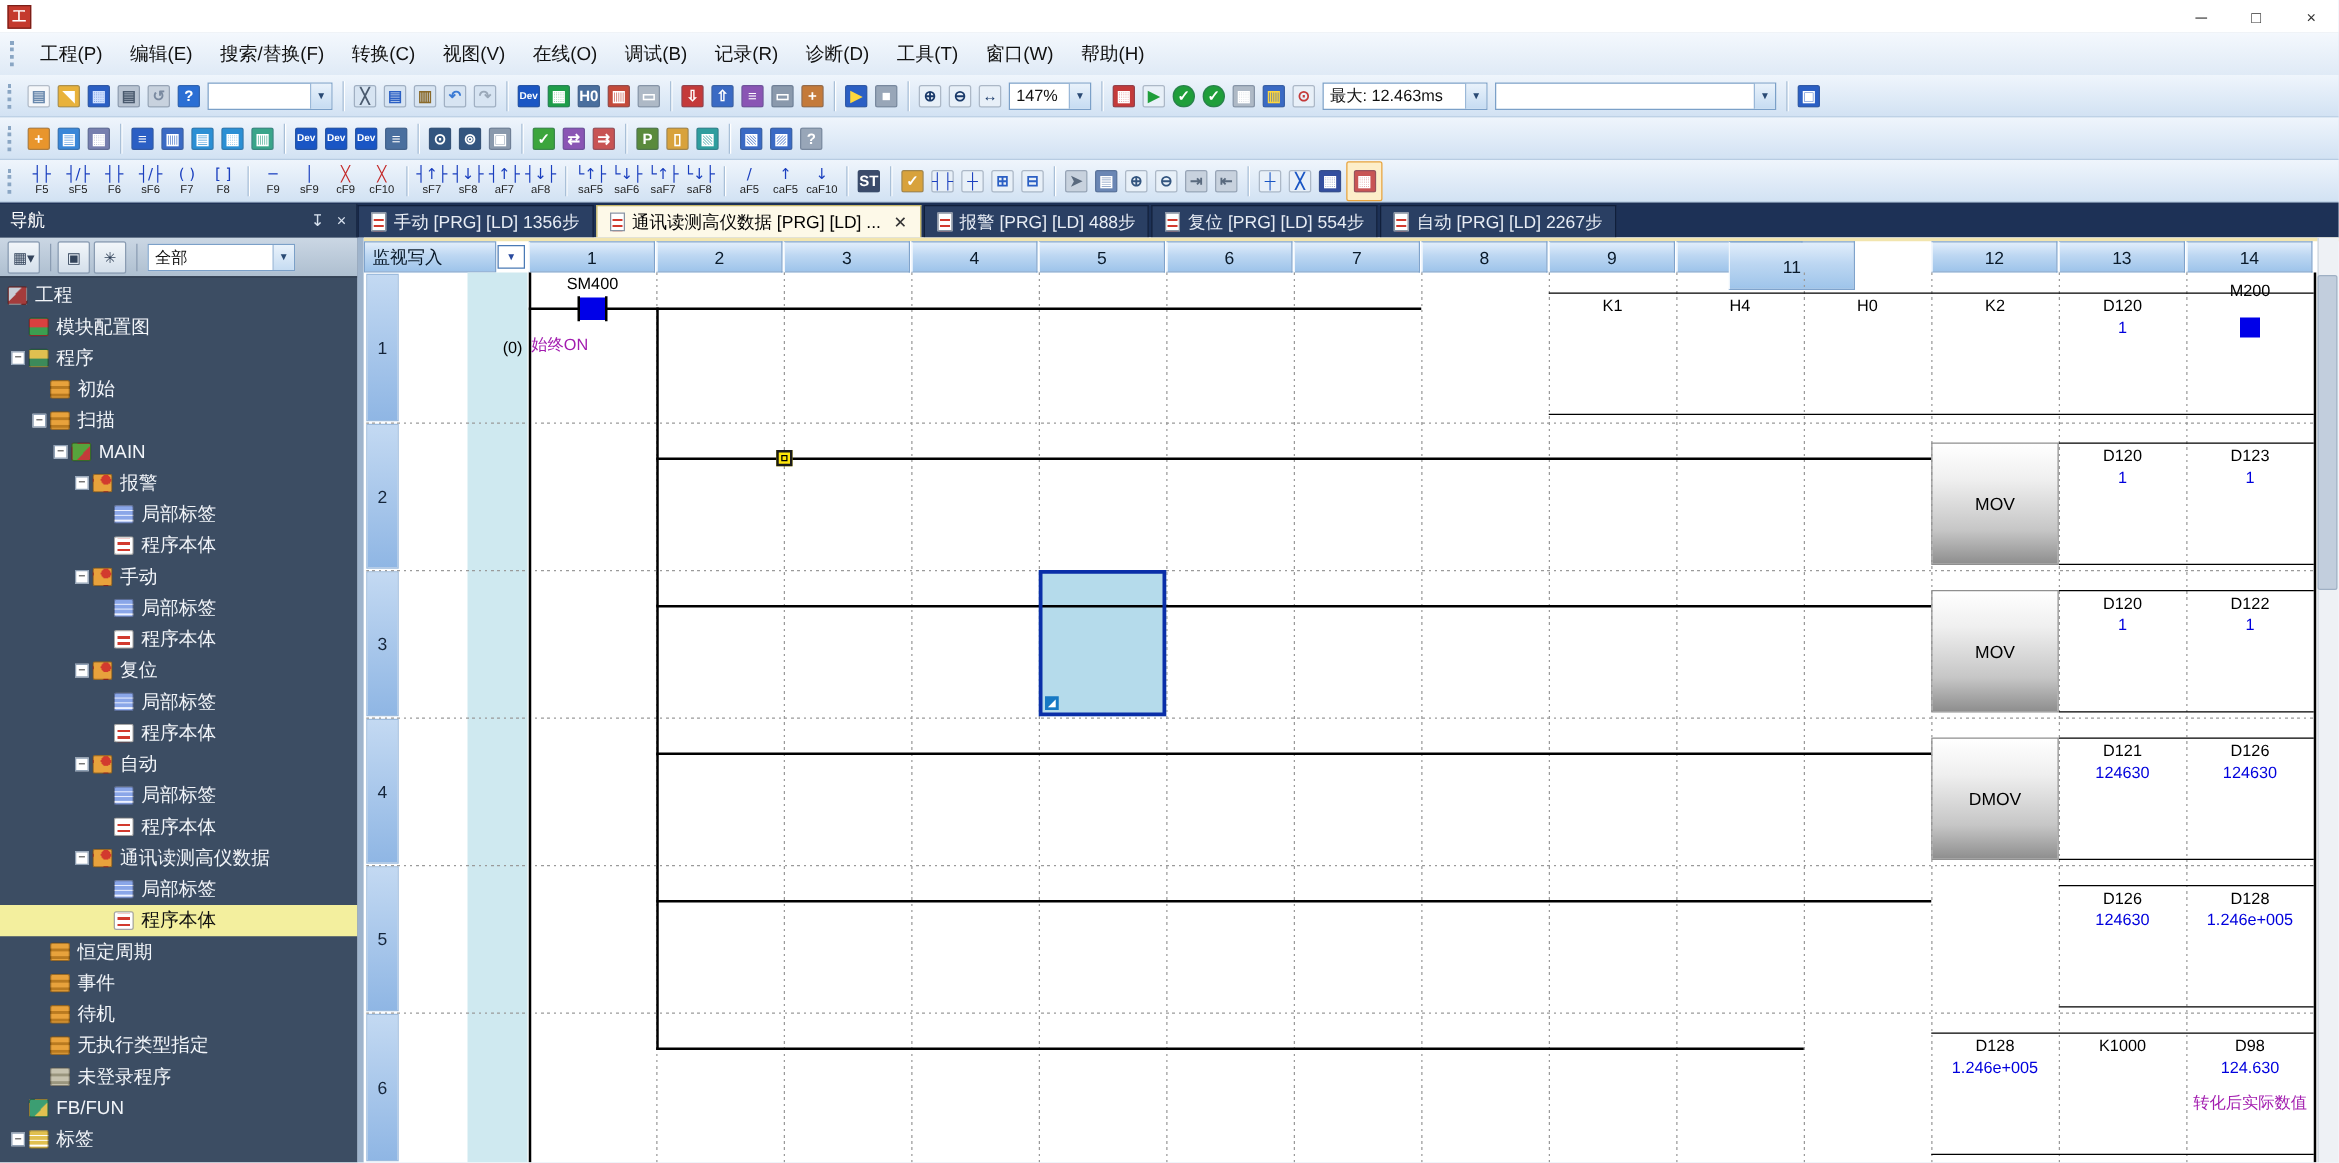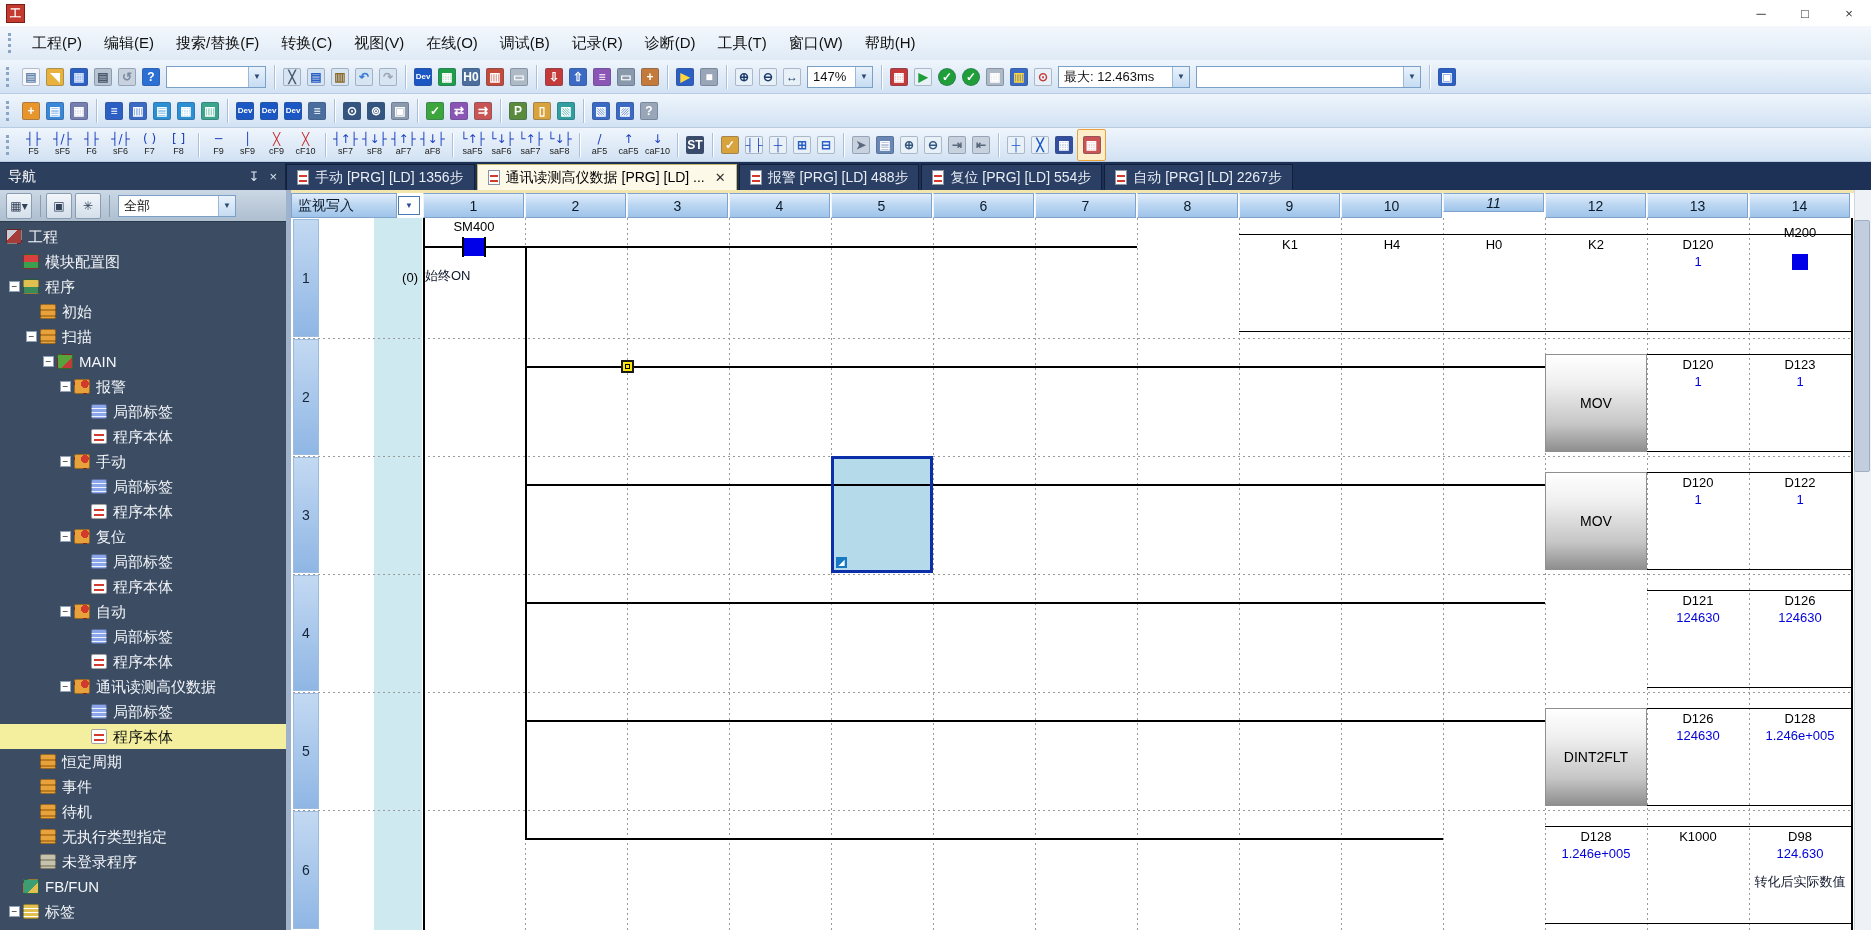--- a/index.html
+++ b/index.html
@@ -89,21 +89,21 @@
   .cyanband{position:absolute;background:#cfe9f0}
   .vsolid{position:absolute;width:2px;background:#000}
   .wire{position:absolute;height:2px;background:#000}
   .boxline{position:absolute;height:1px;background:#000}
   .vdot{position:absolute;width:1px;background:repeating-linear-gradient(180deg,#9a9a9a 0 2px,transparent 2px 5px)}
   .hdot{position:absolute;height:1px;background:repeating-linear-gradient(90deg,#9a9a9a 0 2px,transparent 2px 5px)}
   .ins-block{position:absolute;background:linear-gradient(180deg,#ffffff,#efefef 30%,#c6c6c6 72%,#8e8e8e);
              border:1px solid #8f8f8f;box-sizing:border-box;display:flex;align-items:center;justify-content:center;font-size:14px;color:#000;z-index:4}
   .dev-name{position:absolute;width:102px;text-align:center;font-size:13px;color:#000;z-index:5}
   .dev-val{position:absolute;width:102px;text-align:center;font-size:13px;color:#0000dd;z-index:5}
-  .dev-comment{position:absolute;width:94px;text-align:center;font-size:13px;line-height:15px;color:#0f172a;z-index:5}
+  .dev-comment{position:absolute;width:94px;text-align:center;font-size:13px;line-height:15px;color:#a21caf;z-index:5}
   .step-num{position:absolute;font-size:13px;color:#000;z-index:5;text-align:right}
   .bit-square{position:absolute;width:16px;height:16px;background:#0000e8;z-index:5}
   .contact-leg{position:absolute;width:2px;height:20px;background:#000;z-index:5}
   .contact-fill{position:absolute;width:20px;height:18px;background:#0000e8;z-index:5}
   .cursor-fill{position:absolute;background:#b5dbeb;z-index:1}
   .cursor-border{position:absolute;border:3px solid #0a2fa8;box-sizing:border-box;z-index:6}
   .cursor-corner{position:absolute;left:2px;bottom:2px;width:11px;height:11px;background:#1779c4;color:#fff;
                  font-size:8px;display:flex;align-items:center;justify-content:center}
   .ymarker{position:absolute;width:13px;height:13px;background:#ffe60a;border:2px solid #1a1a1a;box-sizing:border-box;
            display:flex;align-items:center;justify-content:center;z-index:7}
@@ -677,21 +677,21 @@
 <div class="colhead" style="left: 132px; top: 3px; width: 101px; height: 25px;">1</div>
     <div class="colhead" style="left: 234px; top: 3px; width: 101px; height: 25px;">2</div>
     <div class="colhead" style="left: 336px; top: 3px; width: 101px; height: 25px;">3</div>
     <div class="colhead" style="left: 438px; top: 3px; width: 101px; height: 25px;">4</div>
     <div class="colhead" style="left: 540px; top: 3px; width: 101px; height: 25px;">5</div>
     <div class="colhead" style="left: 642px; top: 3px; width: 101px; height: 25px;">6</div>
     <div class="colhead" style="left: 744px; top: 3px; width: 101px; height: 25px;">7</div>
     <div class="colhead" style="left: 846px; top: 3px; width: 101px; height: 25px;">8</div>
     <div class="colhead" style="left: 948px; top: 3px; width: 101px; height: 25px;">9</div>
     <div class="colhead" style="left: 1050px; top: 3px; width: 101px; height: 25px;">10</div>
-    <div class="colhead" style="left: 1152px; top: 3px; width: 101px; height: 19px; font-style: italic;">11</div>
+    <div class="colhead" style="left: 1092px; top: 3px; width: 101px; height: 39px;">11</div>
     <div class="colhead" style="left: 1254px; top: 3px; width: 101px; height: 25px;">12</div>
     <div class="colhead" style="left: 1356px; top: 3px; width: 101px; height: 25px;">13</div>
     <div class="colhead" style="left: 1458px; top: 3px; width: 101px; height: 25px;">14</div>
     <div class="cyanband" style="left: 83px; top: 28px; width: 48px; height: 712px;"></div>
     <div class="rownum" style="left: 2px; top: 29px; width: 26px; height: 118px;">1</div>
     <div class="rownum" style="left: 2px; top: 149px; width: 26px; height: 116px;">2</div>
     <div class="hdot" style="left: 2px; top: 148px; width: 1558px; height: 1px;"></div>
     <div class="rownum" style="left: 2px; top: 267px; width: 26px; height: 116px;">3</div>
     <div class="hdot" style="left: 2px; top: 266px; width: 1558px; height: 1px;"></div>
     <div class="rownum" style="left: 2px; top: 385px; width: 26px; height: 116px;">4</div>
@@ -753,29 +753,29 @@
     <div class="wire z3" style="left: 234px; top: 294px; width: 1020px; height: 2px;"></div>
     <div class="ins-block" style="left: 1254px; top: 282px; width: 102px; height: 98px;">MOV</div>
     <div class="boxline z3" style="left: 1356px; top: 282px; width: 204px; height: 1px;"></div>
     <div class="boxline z3" style="left: 1356px; top: 379px; width: 204px; height: 1px;"></div>
     <div class="boxline" style="left: 1254px; top: 281px; width: 0px; height: 0px;"></div>
     <div class="dev-name" style="left: 1356px; top: 285px; width: 102px; height: 16px;">D120</div>
     <div class="dev-val" style="left: 1356px; top: 302px; width: 102px; height: 16px;">1</div>
     <div class="dev-name" style="left: 1458px; top: 285px; width: 102px; height: 16px;">D122</div>
     <div class="dev-val" style="left: 1458px; top: 302px; width: 102px; height: 16px;">1</div>
     <div class="wire z3" style="left: 234px; top: 412px; width: 1020px; height: 2px;"></div>
+    <div class="ins-block" style="left: 1254px; top: 400px; width: 102px; height: 98px;">DMOV</div>
     <div class="boxline z3" style="left: 1356px; top: 400px; width: 204px; height: 1px;"></div>
     <div class="boxline z3" style="left: 1356px; top: 497px; width: 204px; height: 1px;"></div>
     <div class="boxline" style="left: 1254px; top: 399px; width: 0px; height: 0px;"></div>
     <div class="dev-name" style="left: 1356px; top: 403px; width: 102px; height: 16px;">D121</div>
     <div class="dev-val" style="left: 1356px; top: 420px; width: 102px; height: 16px;">124630</div>
     <div class="dev-name" style="left: 1458px; top: 403px; width: 102px; height: 16px;">D126</div>
     <div class="dev-val" style="left: 1458px; top: 420px; width: 102px; height: 16px;">124630</div>
     <div class="wire z3" style="left: 234px; top: 530px; width: 1020px; height: 2px;"></div>
-    <div class="ins-block" style="left: 1254px; top: 518px; width: 102px; height: 98px;">DINT2FLT</div>
     <div class="boxline z3" style="left: 1356px; top: 518px; width: 204px; height: 1px;"></div>
     <div class="boxline z3" style="left: 1356px; top: 615px; width: 204px; height: 1px;"></div>
     <div class="boxline" style="left: 1254px; top: 517px; width: 0px; height: 0px;"></div>
     <div class="dev-name" style="left: 1356px; top: 521px; width: 102px; height: 16px;">D126</div>
     <div class="dev-val" style="left: 1356px; top: 538px; width: 102px; height: 16px;">124630</div>
     <div class="dev-name" style="left: 1458px; top: 521px; width: 102px; height: 16px;">D128</div>
     <div class="dev-val" style="left: 1458px; top: 538px; width: 102px; height: 16px;">1.246e+005</div>
     <div class="wire z3" style="left: 234px; top: 648px; width: 918px; height: 2px;"></div>
     <div class="boxline z3" style="left: 1254px; top: 636px; width: 306px; height: 1px;"></div>
     <div class="boxline z3" style="left: 1254px; top: 733px; width: 306px; height: 1px;"></div>

